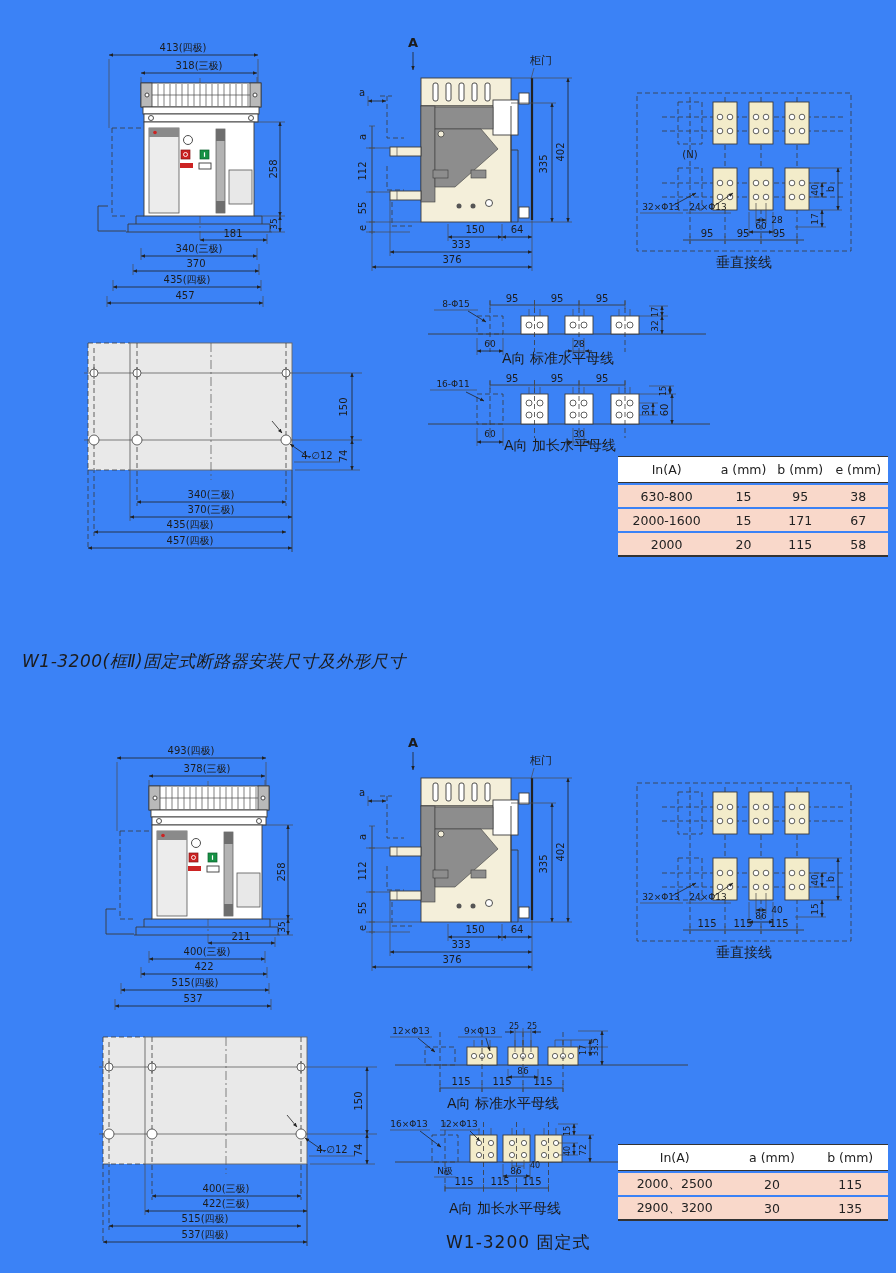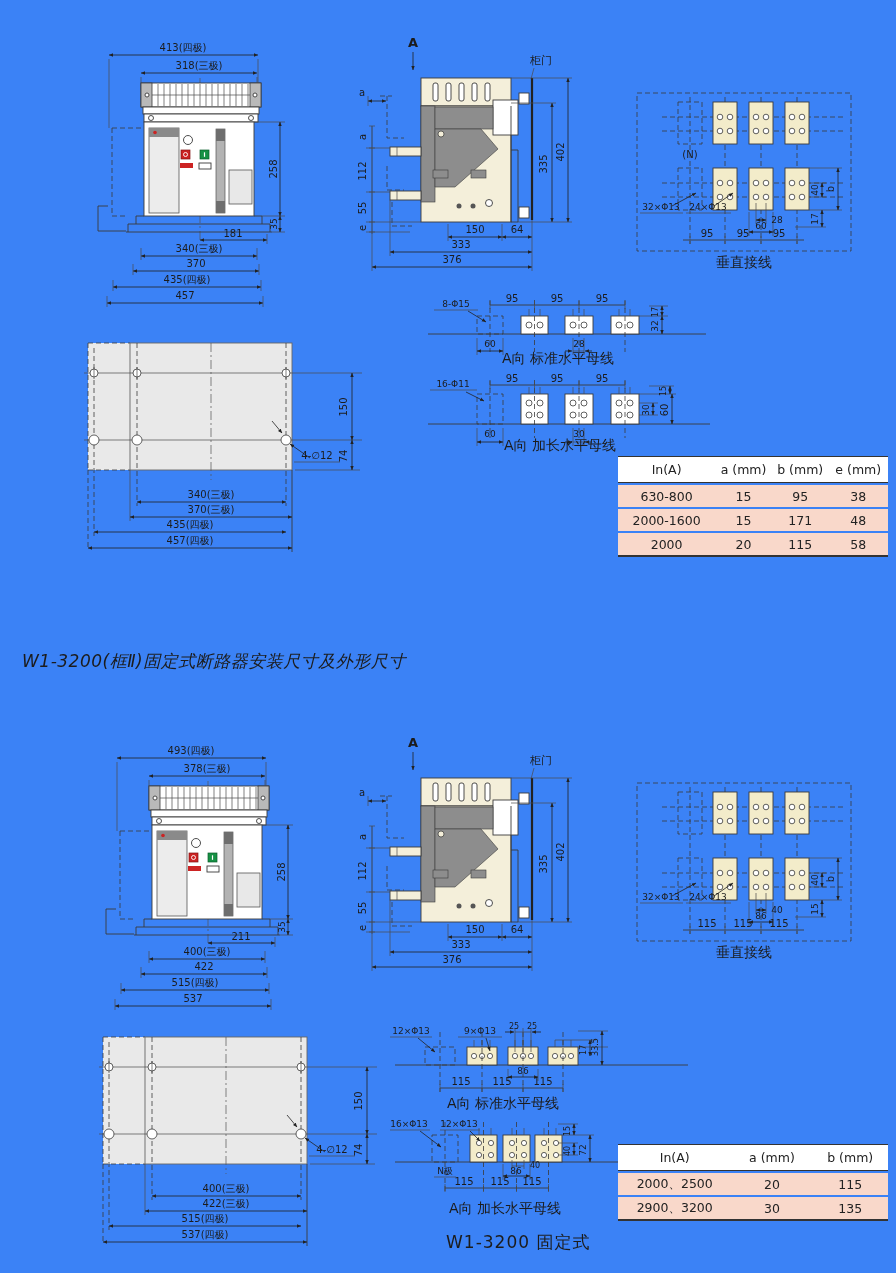--- a/index.html
+++ b/index.html
@@ -17,21 +17,21 @@
   .led{stroke:#222;stroke-width:0.8;fill:none;marker-end:url(#ar)}
   .fillW{fill:#fff;stroke:#3a3a3a;stroke-width:0.9}
   .beige{fill:#f3ecca;stroke:#3a3a3a;stroke-width:0.9}
   .cream{fill:#f4efda;stroke:#3a3a3a;stroke-width:0.9}
   .gray{fill:#8d8d8d;stroke:#3a3a3a;stroke-width:0.6}
   .title-text{position:absolute;left:22px;top:650px;font-size:17px;color:#1c1c1c;letter-spacing:0.5px;font-style:italic;}
   .fig-caption{position:absolute;left:446px;top:1231px;font-size:17px;color:#1c1c1c;letter-spacing:1px;}
   .tbl{position:absolute;width:270px;color:#222;border-bottom:2px solid #333;}
   #tbl1{left:618px;top:456px;}
   #tbl2{left:618px;top:1144px;}
-  .tr{display:flex;align-items:center;height:22px;background:#f9d8ca;margin-top:2px;}
+  .tr{display:flex;align-items:center;height:22px;background:#f9d8ca;margin-top:2px;justify-content:center;}
   .tr.hd{background:#fff;height:25px;border-top:1.5px solid #333;border-bottom:1.5px solid #333;margin-top:0;}
   .td{text-align:center;font-size:12.5px;}
   #tbl1 .c1{width:36%}#tbl1 .c2{width:21%}#tbl1 .c3{width:21%}#tbl1 .c4{width:22%}
   #tbl2 .c1{width:42%}#tbl2 .c2{width:30%}#tbl2 .c3{width:28%}
 </style>
 </head>
 <body>
 
 <div id="page">
 
@@ -524,21 +524,21 @@
   <div class="tr">
     <span class="td c1">630-800</span>
     <span class="td c2">15</span>
     <span class="td c3">95</span>
     <span class="td c4">38</span>
   </div>
   <div class="tr">
     <span class="td c1">2000-1600</span>
     <span class="td c2">15</span>
     <span class="td c3">171</span>
-    <span class="td c4">48</span>
+    <span class="td c4">67</span>
   </div>
   <div class="tr">
     <span class="td c1">2000</span>
     <span class="td c2">20</span>
     <span class="td c3">115</span>
     <span class="td c4">58</span>
   </div>
 </div>
 
 <div class="tbl" id="tbl2">

